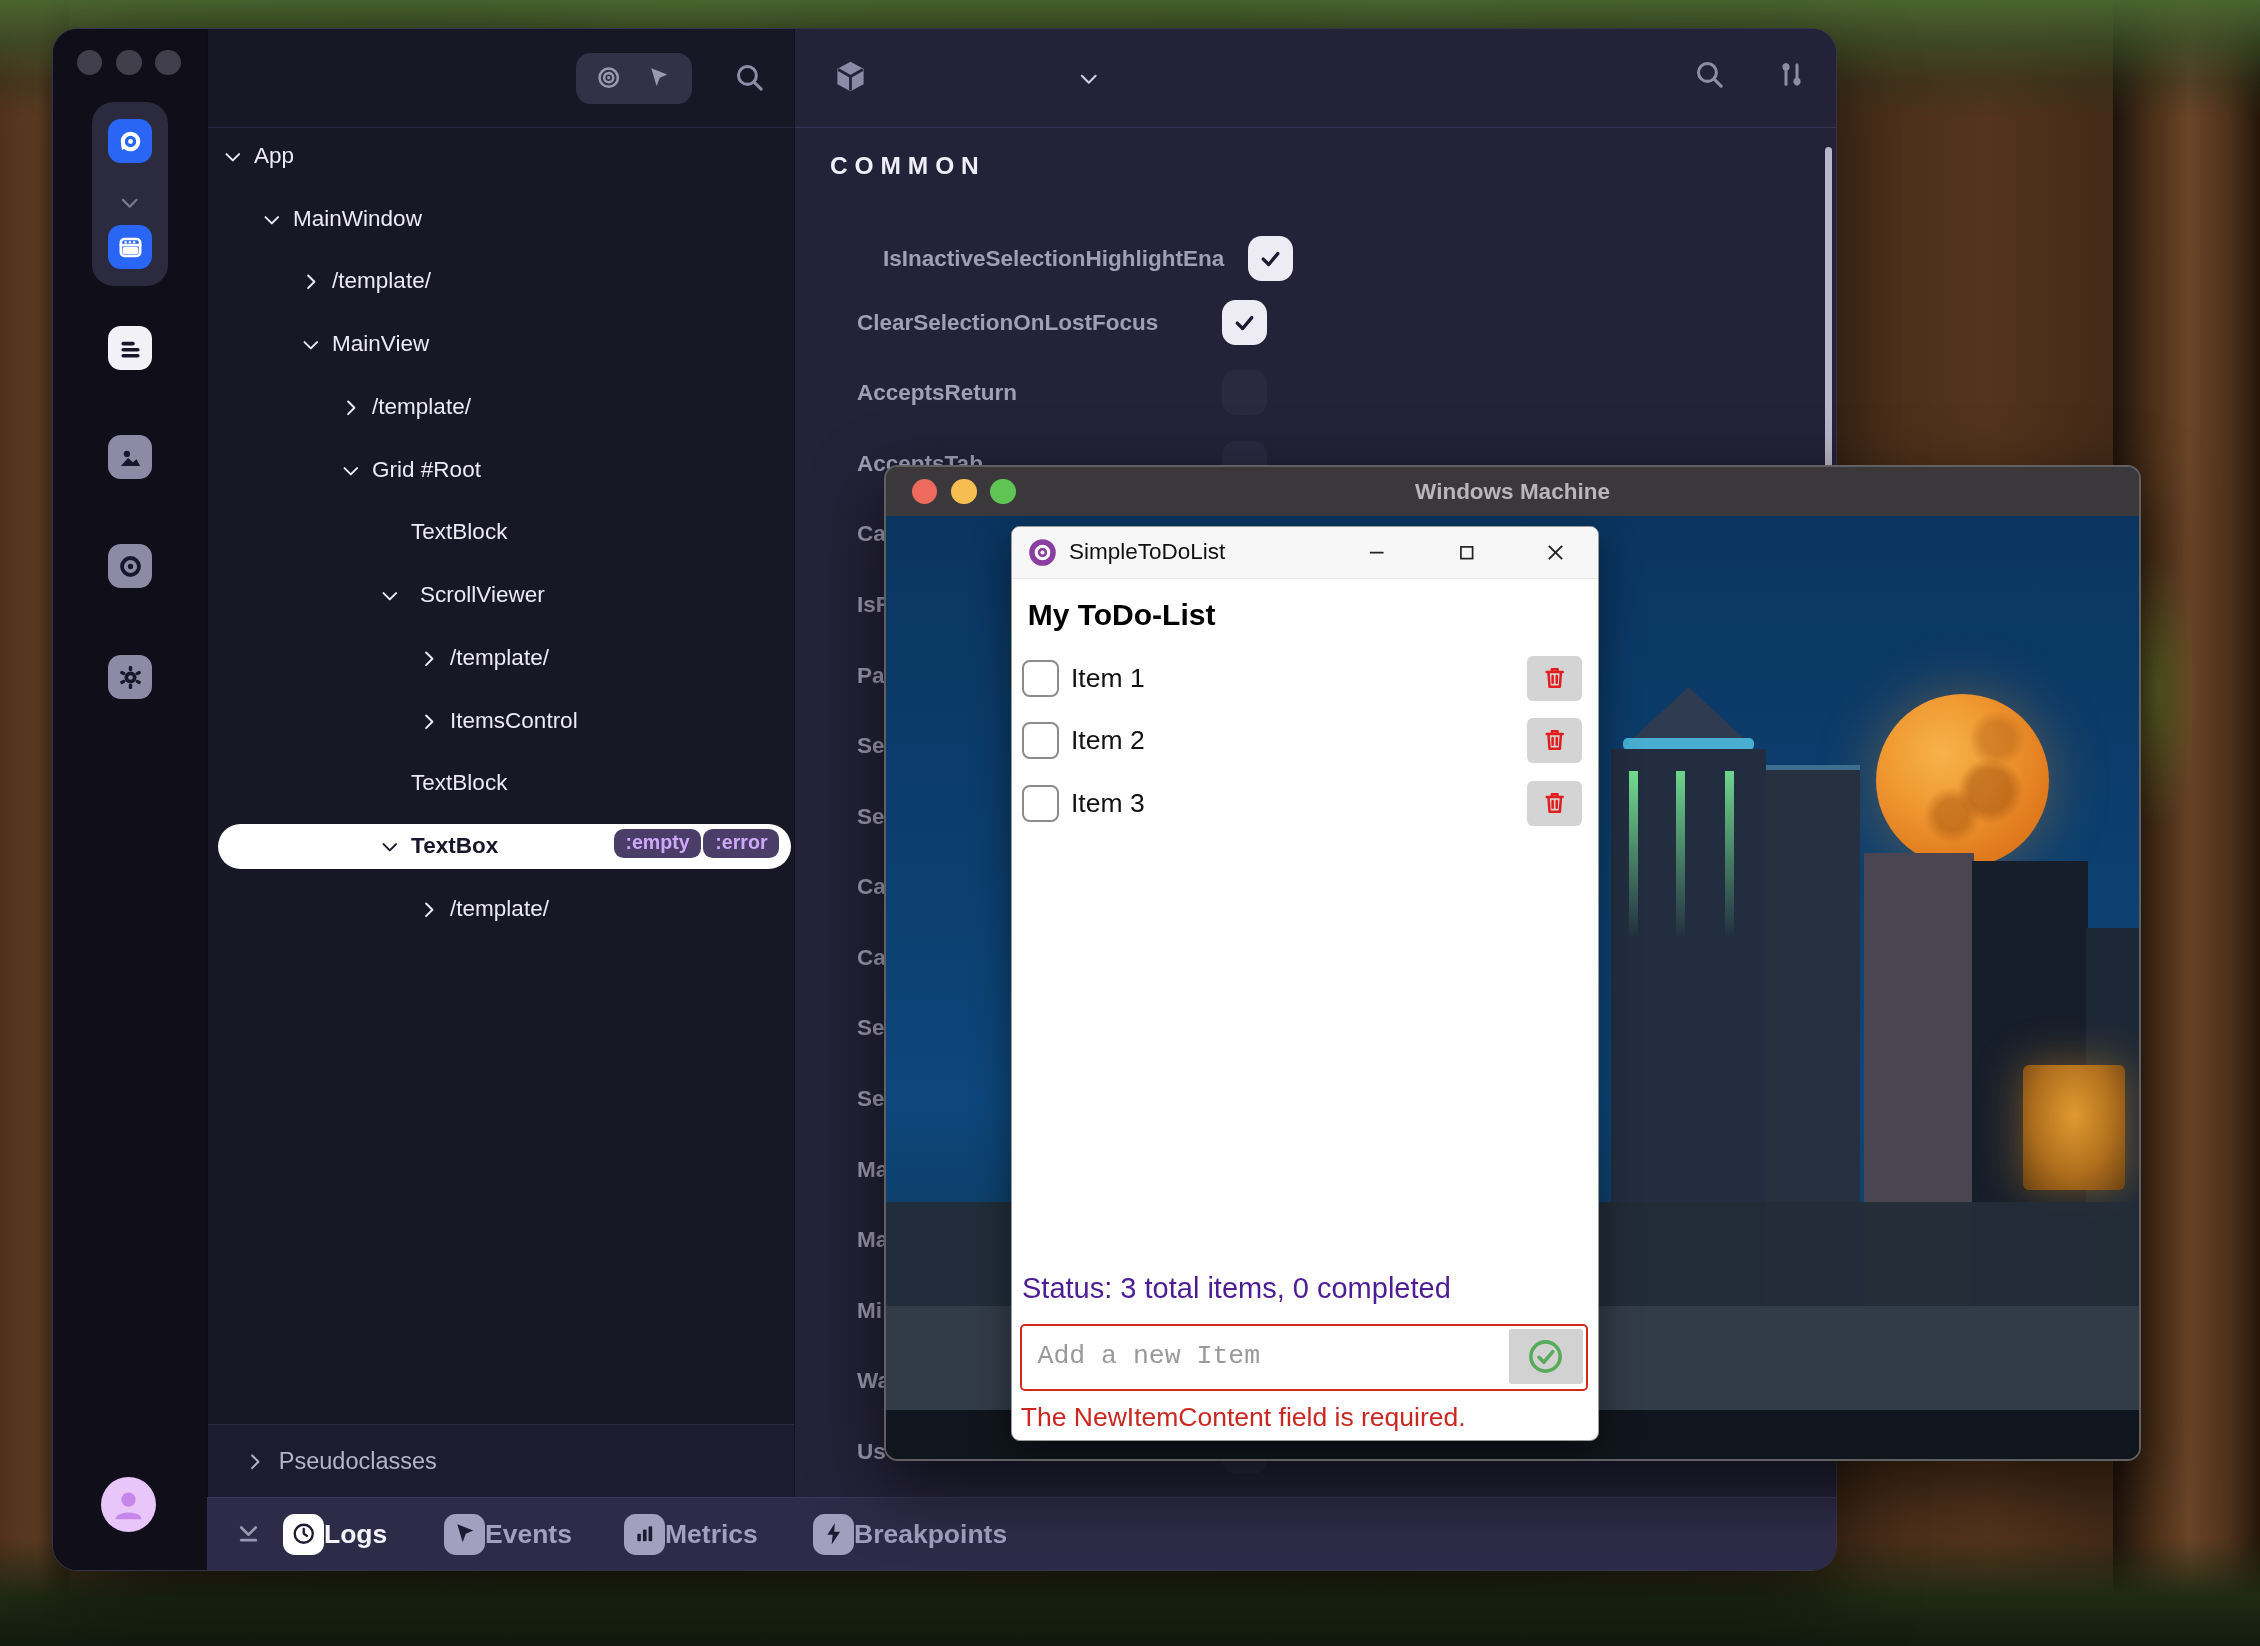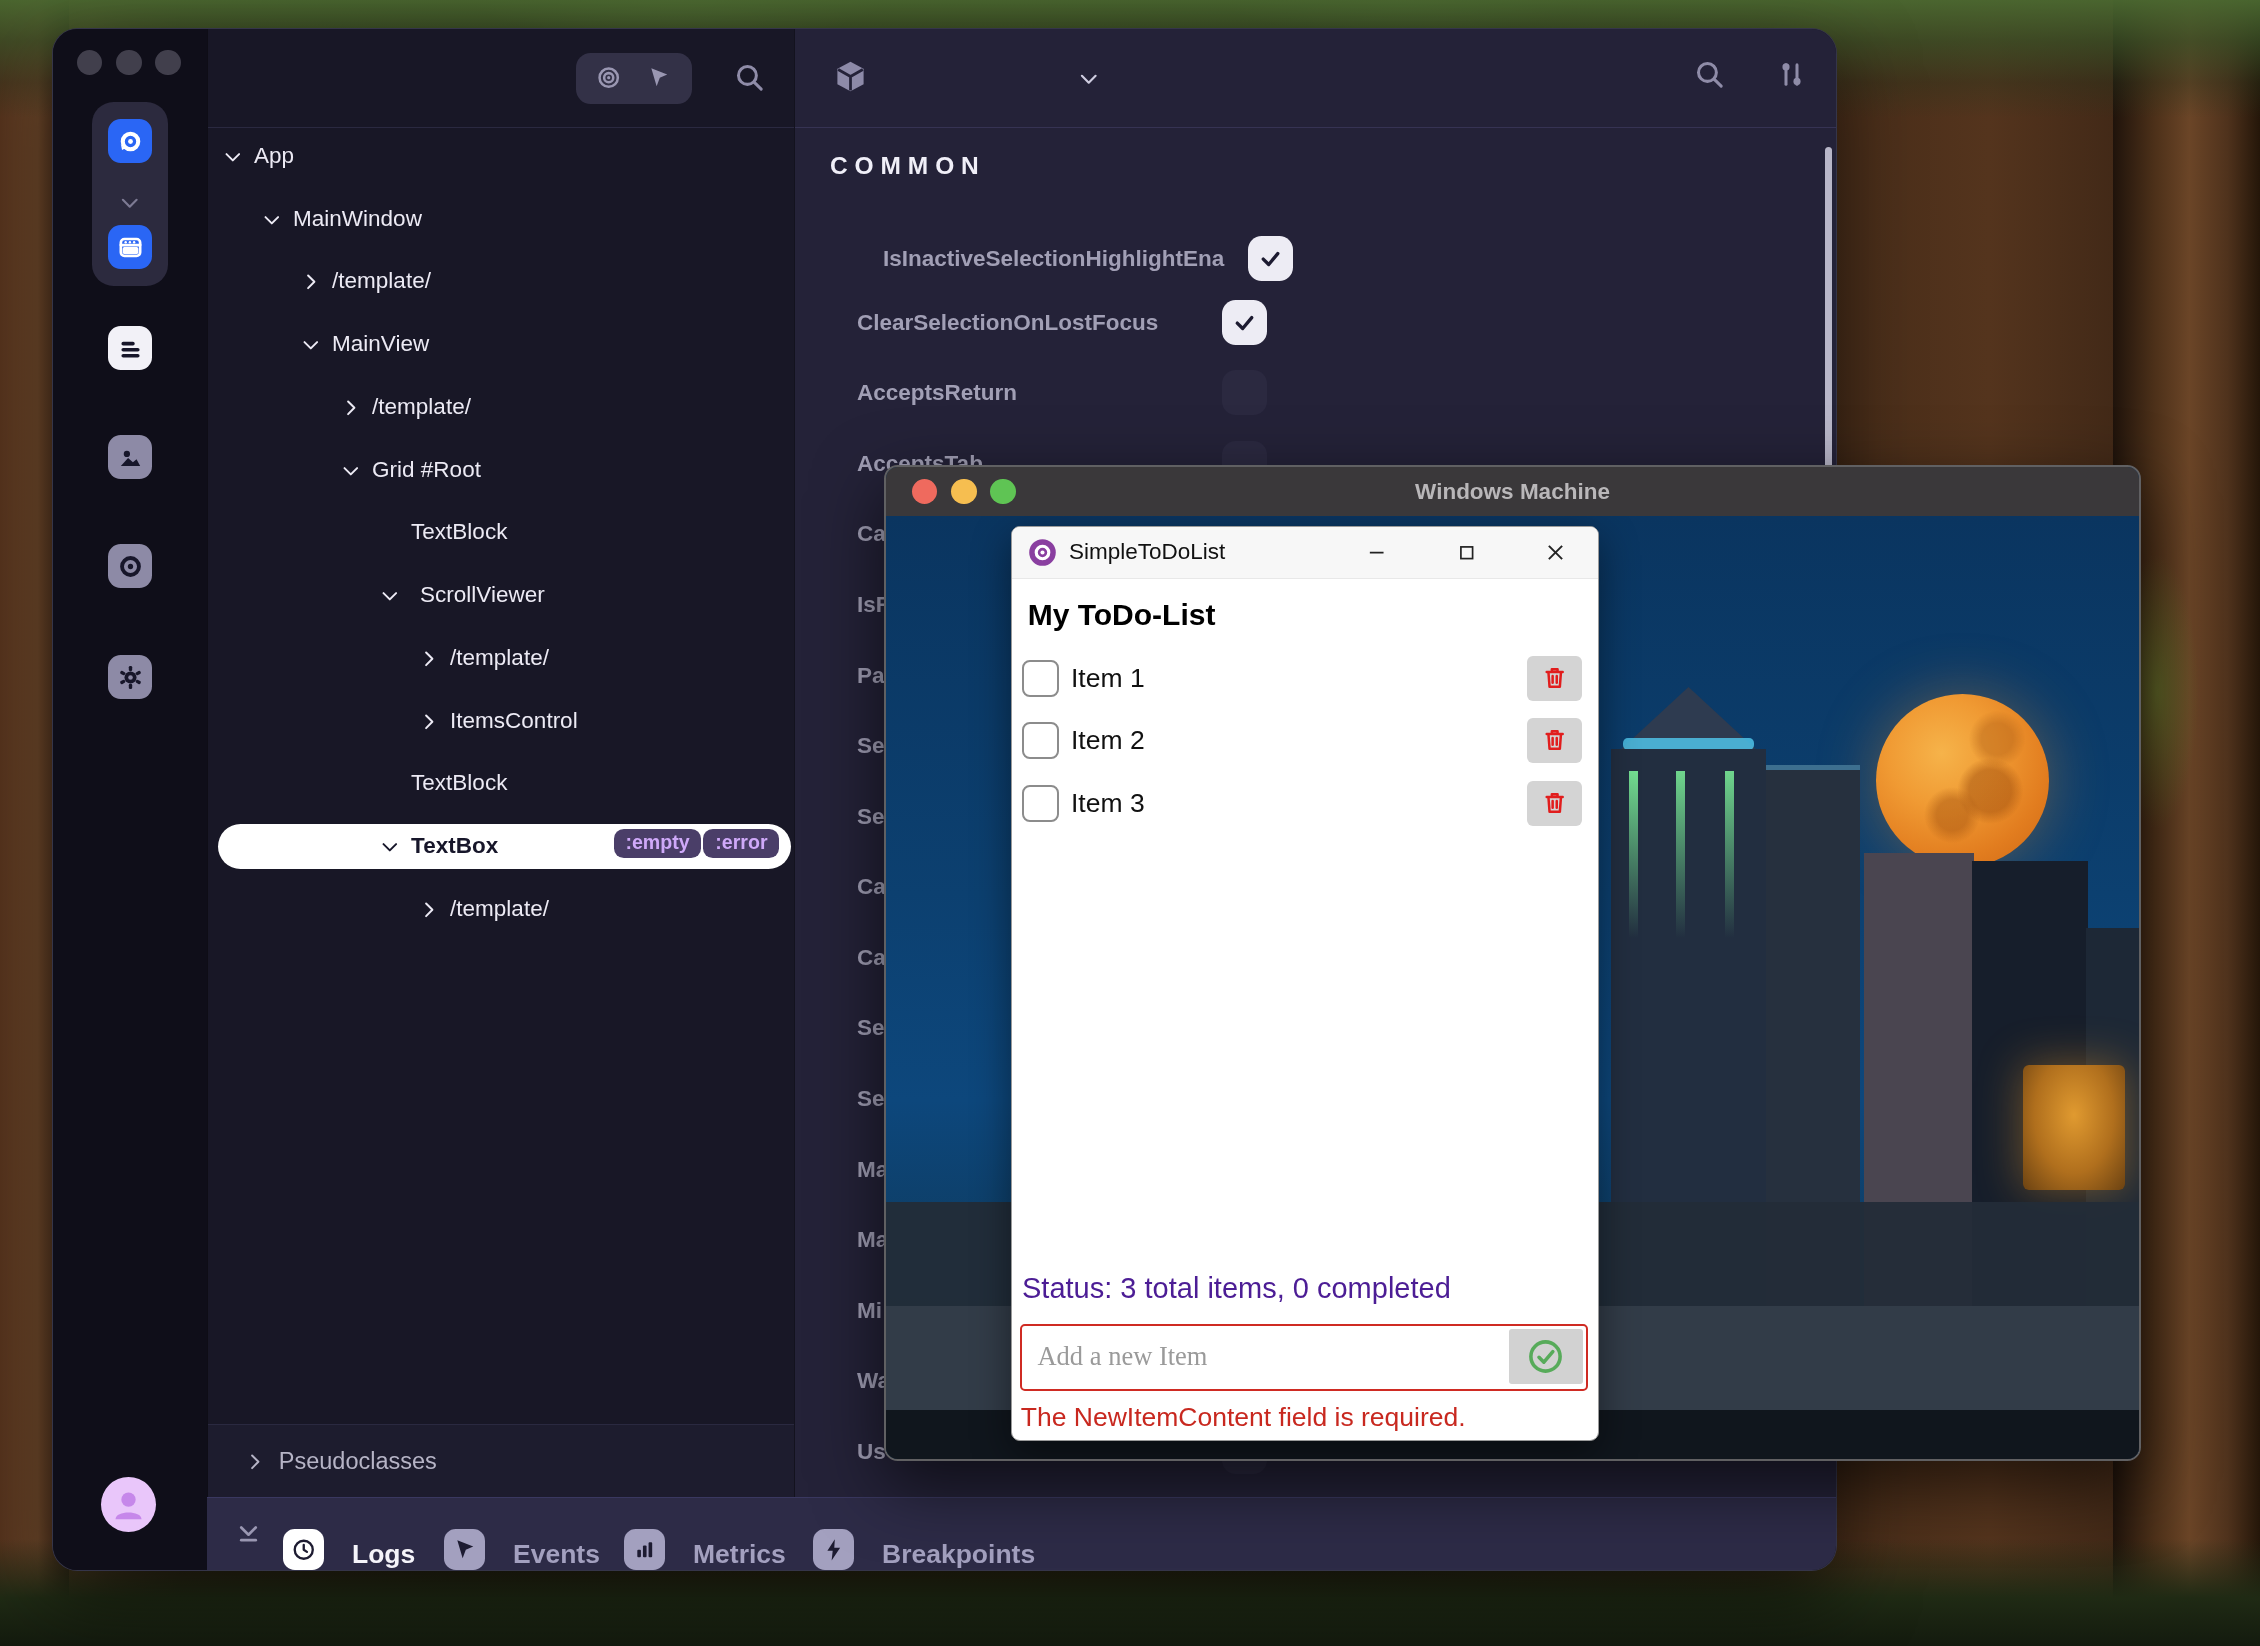--- a/index.html
+++ b/index.html
@@ -84,21 +84,21 @@
   .pcheck.on{background:#edecf4;color:#1d1b31;}
   .pcheck.off{background:#2b2940;color:transparent;}
   .props-scroll{position:absolute;right:4.9px;top:118px;width:6.9px;height:469px;
     background:#c9c7d8;border-radius:3.9px;opacity:.9;}
 
   
   .dt-bottom{position:absolute;left:154px;bottom:0;width:1629px;height:72px;background:#2d2b47;
     border-top:1px solid #3a3860;}
   .dock-btn{position:absolute;left:23.5px;top:17.6px;width:35px;height:35px;color:#9a97b2;
     display:flex;align-items:center;justify-content:center;}
-  .btab{position:absolute;top:0;height:72px;display:flex;align-items:flex-end;gap:28px;}
+  .btab{position:absolute;top:0;height:72px;display:flex;align-items:center;gap:0;}
   .btab .bicon{width:41px;height:41px;border-radius:11.8px;display:flex;align-items:center;
     justify-content:center;background:#a3a0bf;color:#1d1b31;}
   .btab.active .bicon{background:#ffffff;}
   .btab .blbl{font-size:26.5px;font-weight:600;color:#a3a0bf;}
   .btab.active .blbl{color:#f5f4fa;font-weight:700;}
 
   
   .vm{position:absolute;left:884px;top:465px;width:1253px;height:992px;border-radius:13.7px;
     box-shadow:0 23.5px 69px rgba(0,0,0,.6);border:2px solid #606062;overflow:hidden;background:#0a3560;}
   .vm-titlebar{position:absolute;left:0;top:0;width:100%;height:49px;background:#3a383a;
@@ -143,21 +143,21 @@
     border-radius:7.8px;background:#fff;}
   .todo-label{position:absolute;left:59px;top:0;height:63px;display:flex;align-items:center;
     color:#111;font-size:26.5px;}
   .todo-del{position:absolute;left:515px;top:8.8px;width:55px;height:45px;background:#d4d4d4;
     border-radius:5.9px;display:flex;align-items:center;justify-content:center;color:#e11d1d;}
   .app-status{position:absolute;left:10px;top:745px;color:#4c1d95;font-size:29px;}
   .app-inputwrap{position:absolute;left:7.8px;top:797px;width:568px;height:67px;
     border:2.9px solid #cf2b23;border-radius:4.9px;background:#fff;box-sizing:border-box;}
   .app-input{position:absolute;left:0;top:0;width:470px;height:61px;border:none;outline:none;
     padding:0 0 0 15.7px;font-size:26.5px;color:#222;background:transparent;
-    font-family:Liberation Serif, serif;}
+    font-family:Liberation Mono, monospace;}
   .app-input::placeholder{color:#9a9a9a;}
   .app-addbtn{position:absolute;right:2.9px;top:2.9px;width:74px;height:55px;background:#d2d2d2;
     border-radius:2.9px;display:flex;align-items:center;justify-content:center;color:#57ab5a;}
   .app-error{position:absolute;left:8.8px;top:875px;color:#c8281f;font-size:26.5px;}
 
   svg{display:block;}
 </style>
 </head>
 <body>
 

